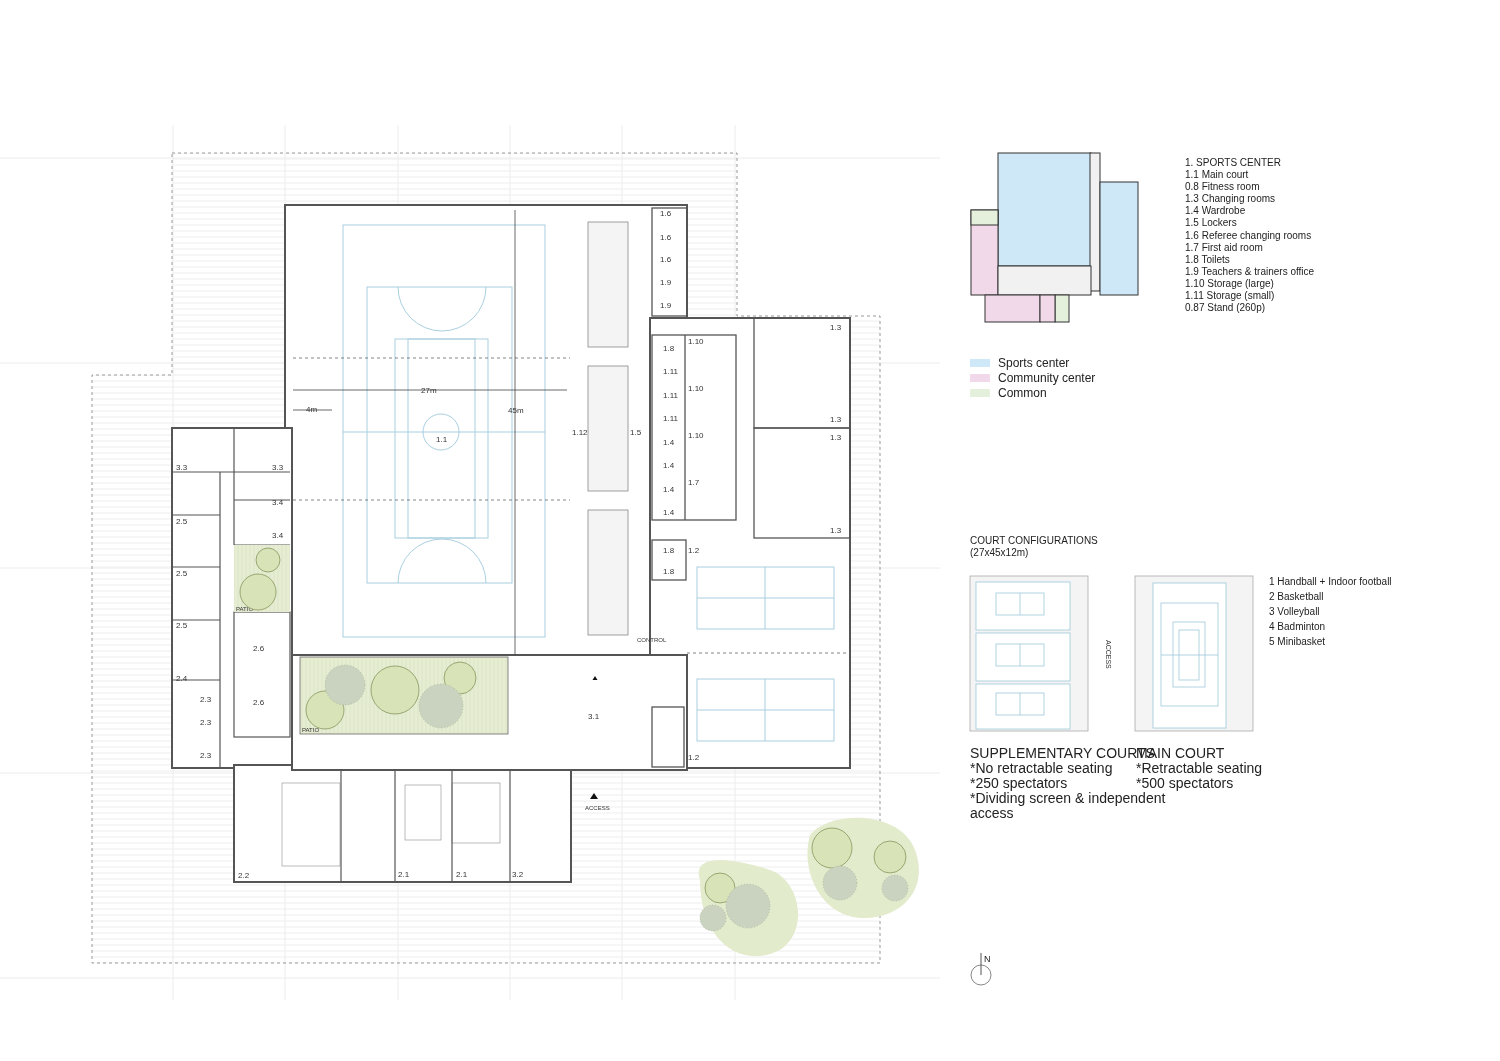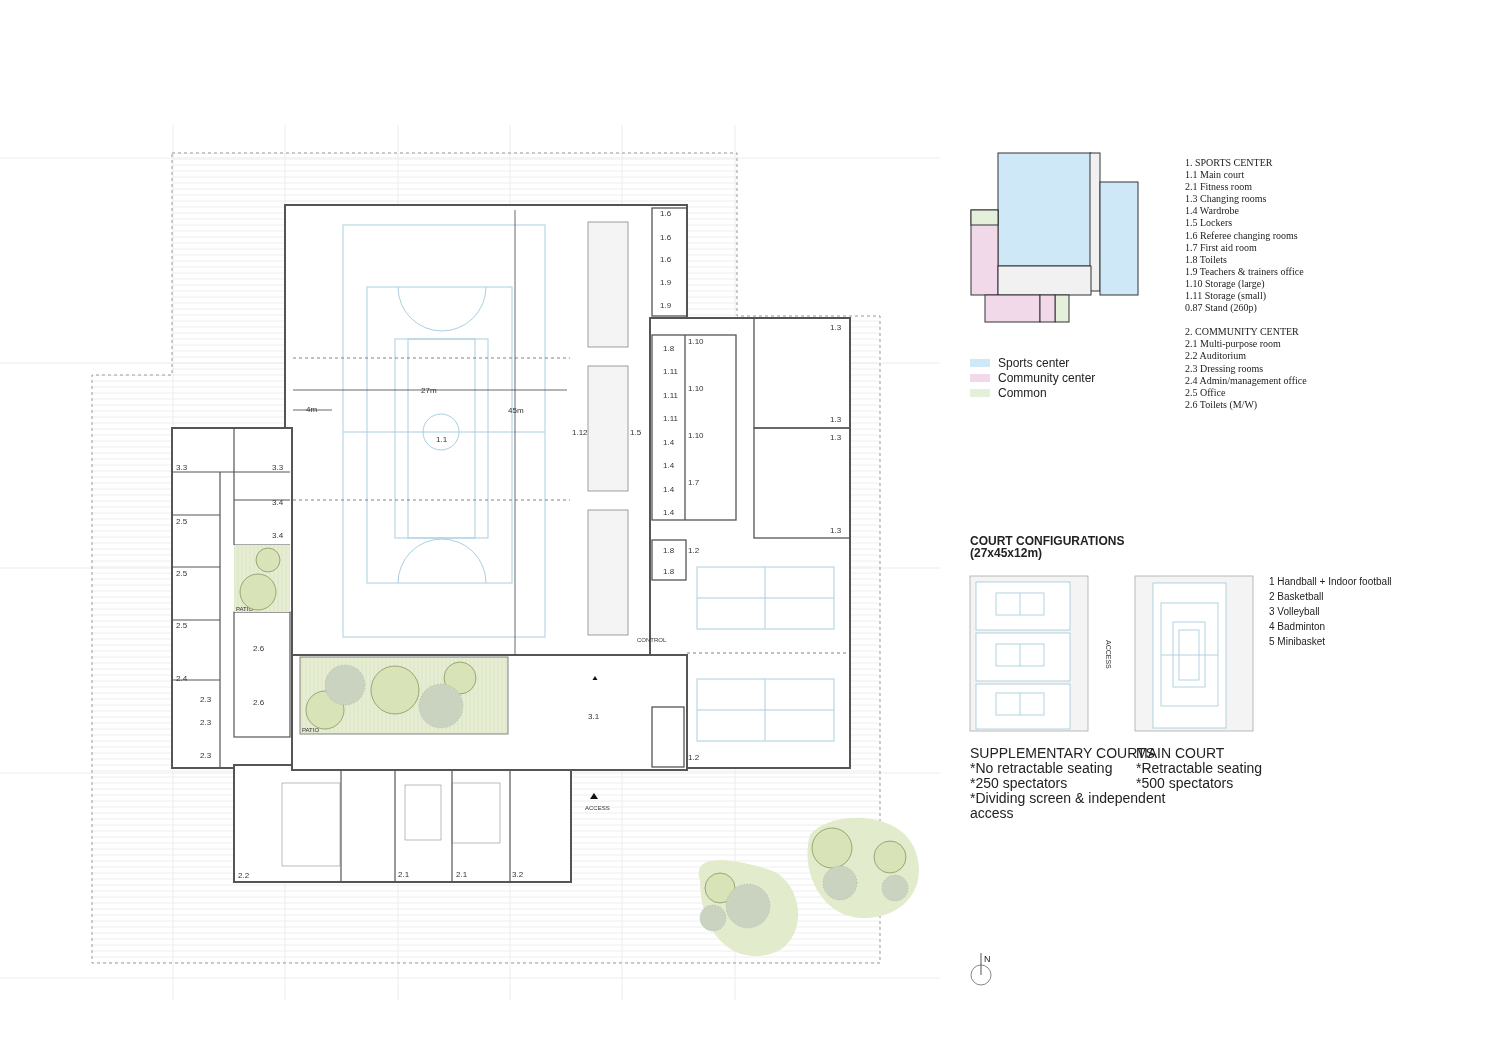--- a/index.html
+++ b/index.html
@@ -2,25 +2,25 @@
 <html><head>
 <meta charset="utf-8">
 <style>
   html,body{margin:0;padding:0;background:#fff;}
   body{width:1500px;height:1061px;position:relative;overflow:hidden;font-family:"Liberation Sans",sans-serif;color:#222;}
   #plan{position:absolute;left:0;top:0;}
   .lbl{font-family:"Liberation Sans",sans-serif;font-size:8px;fill:#333;}
   .lbl-sm{font-family:"Liberation Sans",sans-serif;font-size:6px;fill:#333;}
   .legend-list{position:absolute;font-size:10px;line-height:12.1px;color:#222;}
   .legend-list .group{margin-bottom:12px;}
-  .legend-list div{white-space:nowrap;font-family:Liberation Serif, serif;}
+  .legend-list div{white-space:nowrap;}
   .key{position:absolute;left:970px;top:355px;font-size:12px;}
   .key-row{display:flex;align-items:center;height:15px;}
   .sw{width:20px;height:8px;margin-right:8px;}
-  .cc-title{position:absolute;left:970px;top:535px;font-size:12px;line-height:12px;font-weight:bold;}
+  .cc-title{position:absolute;left:970px;top:535px;font-size:10px;line-height:12px;}
   .cc-list{position:absolute;left:1269px;top:574px;font-size:10px;line-height:15px;}
   .notes{position:absolute;font-size:14px;line-height:15px;}
 </style>
 </head>
 <body>
 
 <svg id="plan" width="1500" height="1061" viewBox="0 0 1500 1061">
 
   <g stroke="#ececec" stroke-width="1">
     <line x1="0" y1="158" x2="940" y2="158"></line>
@@ -252,40 +252,31 @@
     <circle cx="981" cy="975" r="10" fill="none" stroke="#888" stroke-width="1"></circle>
     <line x1="981" y1="953" x2="981" y2="975" stroke="#555" stroke-width="1"></line>
   </g>
   <text x="984" y="962" font-size="9" font-family="Liberation Sans, sans-serif" fill="#222">N</text>
 </svg>
 
 <div class="legend-list" style="left:1185px;top:157px;">
   <div class="group">
     <div>1. SPORTS CENTER</div>
     <div>1.1 Main court</div>
-    <div>2.1 Fitness room</div>
+    <div>0.8 Fitness room</div>
     <div>1.3 Changing rooms</div>
     <div>1.4 Wardrobe</div>
     <div>1.5 Lockers</div>
     <div>1.6 Referee changing rooms</div>
     <div>1.7 First aid room</div>
     <div>1.8 Toilets</div>
     <div>1.9 Teachers &amp; trainers office</div>
     <div>1.10 Storage (large)</div>
     <div>1.11 Storage (small)</div>
     <div>0.87 Stand (260p)</div>
-  </div>
-  <div class="group">
-    <div>2. COMMUNITY CENTER</div>
-    <div>2.1 Multi-purpose room</div>
-    <div>2.2 Auditorium</div>
-    <div>2.3 Dressing rooms</div>
-    <div>2.4 Admin/management office</div>
-    <div>2.5 Office</div>
-    <div>2.6 Toilets (M/W)</div>
   </div>
 </div>
 
 <div class="key">
   <div class="key-row">
       <span class="sw" style="background:#cfe8f7"></span>
       <span>Sports center</span>
     </div>
   <div class="key-row">
       <span class="sw" style="background:#f1d9ea"></span>

